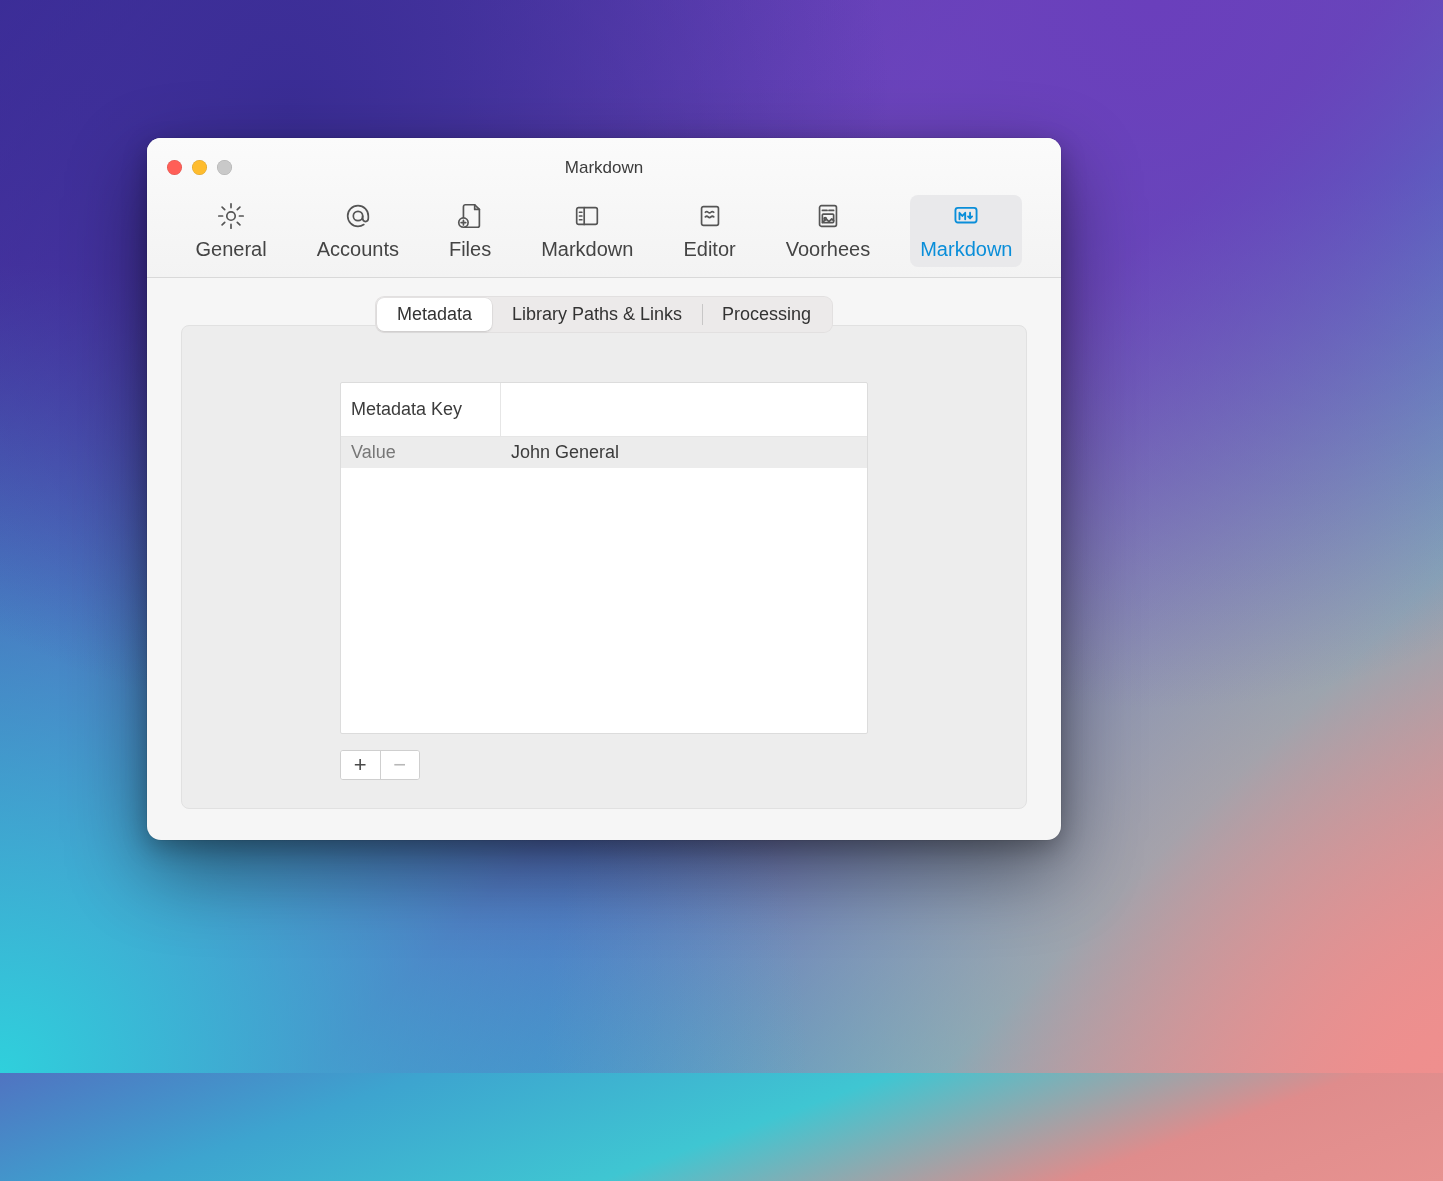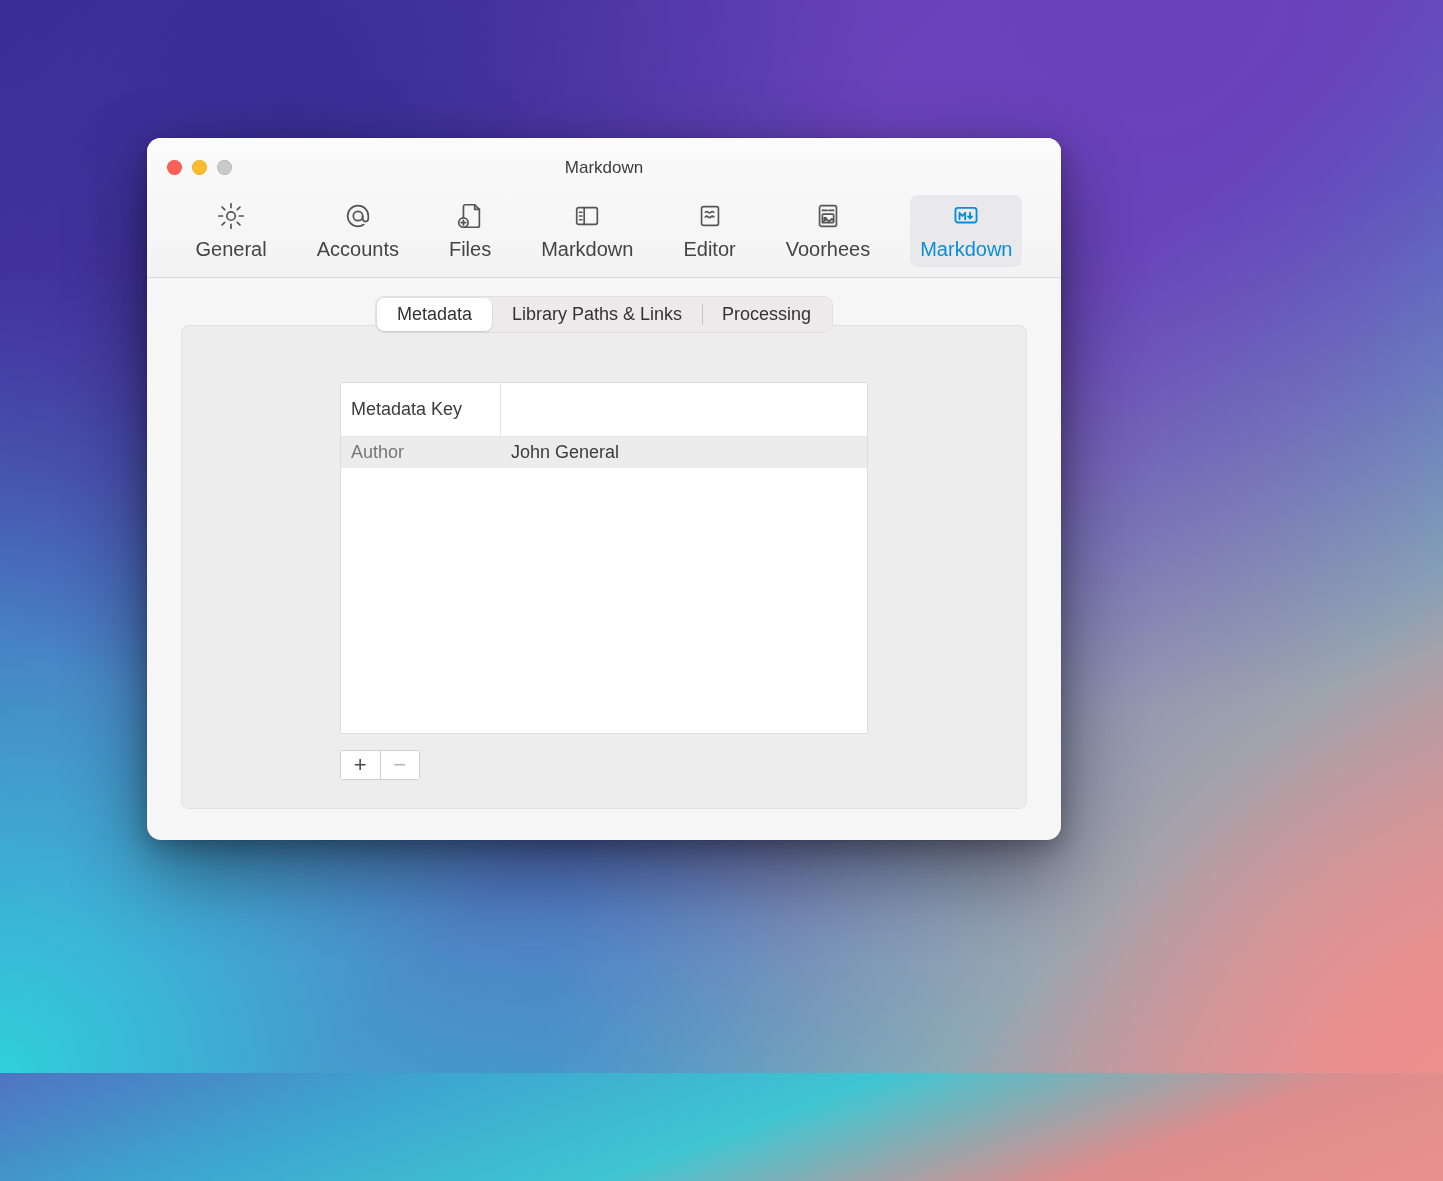--- a/index.html
+++ b/index.html
@@ -302,21 +302,21 @@
         <div class="seg"><span>Library Paths &amp; Links</span></div>
         <div class="seg"><span>Processing</span></div>
       </div>
 
       <div class="panel">
         <div class="table-wrap">
           <div class="thead">
             <div class="th key">Metadata Key</div>
           </div>
           <div class="trow">
-            <div class="td key">Author</div>
+            <div class="td key">Value</div>
             <div class="td val">John General</div>
           </div>
           <div class="table-empty"></div>
         </div>
         <div class="row-buttons">
           <button>+</button>
           <button disabled="">−</button>
         </div>
       </div>
     </div>

